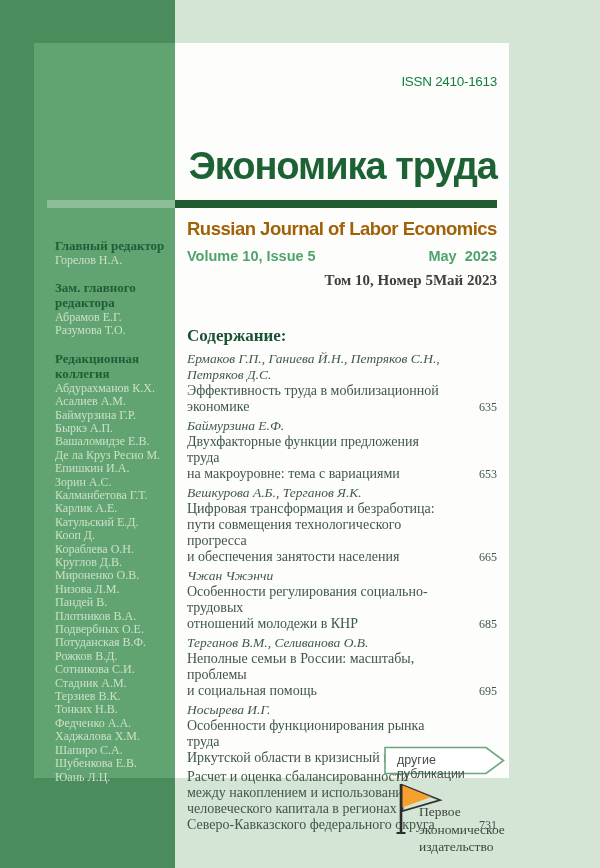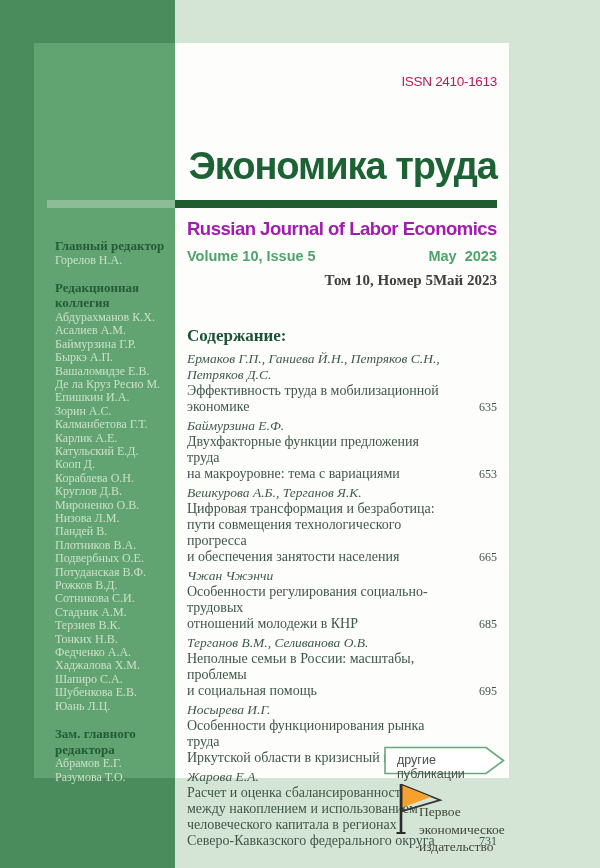--- a/index.html
+++ b/index.html
@@ -10,25 +10,25 @@
   .side-panel{position:absolute;left:34px;top:43px;width:141px;height:735px;background:#61a371;}
   .side-sections{position:absolute;left:21px;top:183px;right:6px;}
   .side-section{margin-bottom:13px;margin-top:12px;}
   .side-heading{font-family:"Liberation Serif",serif;font-weight:bold;font-size:13px;
         line-height:15.5px;color:#235c36;}
   .side-name{font-family:"Liberation Serif",serif;font-size:12px;line-height:13.4px;
         color:#cbe0ca;white-space:nowrap;}
   .divider-light{position:absolute;left:47px;top:200px;width:128px;height:8px;background:#8cbd97;}
   .divider-dark{position:absolute;left:175px;top:200px;width:322px;height:8px;background:#215c31;}
   .content{position:absolute;left:187px;top:43px;width:310px;height:735px;}
-  .issn{position:absolute;top:31px;right:0;font-size:13.5px;letter-spacing:-0.3px;color:#be185d;}
+  .issn{position:absolute;top:31px;right:0;font-size:13.5px;letter-spacing:-0.3px;color:#15803d;}
   .title-ru{position:absolute;top:102px;right:0;font-size:38px;font-weight:bold;
         letter-spacing:-1px;color:#1d6234;white-space:nowrap;}
   .title-en{position:absolute;top:175px;left:0;font-size:18.5px;font-weight:bold;
-        letter-spacing:-0.5px;color:#a21caf;white-space:nowrap;}
+        letter-spacing:-0.5px;color:#a16207;white-space:nowrap;}
   .row-en{position:absolute;top:205px;left:0;right:0;display:flex;justify-content:space-between;
         font-size:14.5px;font-weight:bold;color:#4fa36c;}
   .row-ru{position:absolute;top:229px;left:0;right:0;display:flex;justify-content:flex-end;
         font-family:"Liberation Serif",serif;font-size:15px;font-weight:bold;color:#404040;}
   .row-en span,.row-ru span{white-space:pre;}
   .toc-heading{position:absolute;top:283px;left:0;font-family:"Liberation Serif",serif;
         font-size:17px;font-weight:bold;color:#1b5233;}
   .toc{position:absolute;top:308px;left:0;right:0;}
   .toc-entry{position:relative;margin-bottom:3px;}
   .toc-authors{font-family:"Liberation Serif",serif;font-style:italic;font-size:13.5px;
@@ -56,20 +56,29 @@
   <div class="side-panel">
     <div class="side-sections" id="side-sections">
   <div class="side-section">
     <div class="side-heading">Главный редактор</div>
     <div class="side-names">
   <div class="side-name">Горелов Н.А.</div>
 </div>
   </div>
 
   <div class="side-section">
+    <div class="side-heading">Зам. главного редактора</div>
+    <div class="side-names">
+  <div class="side-name">Абрамов Е.Г.</div>
+
+  <div class="side-name">Разумова Т.О.</div>
+</div>
+  </div>
+
+  <div class="side-section">
     <div class="side-heading">Редакционная коллегия</div>
     <div class="side-names">
   <div class="side-name">Абдурахманов К.Х.</div>
 
   <div class="side-name">Асалиев А.М.</div>
 
   <div class="side-name">Баймурзина Г.Р.</div>
 
   <div class="side-name">Быркэ А.П.</div>
 
@@ -117,29 +126,20 @@
 
   <div class="side-name">Федченко А.А.</div>
 
   <div class="side-name">Хаджалова Х.М.</div>
 
   <div class="side-name">Шапиро С.А.</div>
 
   <div class="side-name">Шубенкова Е.В.</div>
 
   <div class="side-name">Юань Л.Ц.</div>
-</div>
-  </div>
-
-  <div class="side-section">
-    <div class="side-heading">Зам. главного редактора</div>
-    <div class="side-names">
-  <div class="side-name">Абрамов Е.Г.</div>
-
-  <div class="side-name">Разумова Т.О.</div>
 </div>
   </div>
 </div>
   </div>
 
   <div class="divider-light"></div>
   <div class="divider-dark"></div>
 
   <div class="content">
     <div class="issn">ISSN 2410-1613</div>
@@ -192,21 +192,20 @@
   </div>
 
   <div class="toc-entry">
     <div class="toc-authors">Носырева И.Г.</div>
     <div class="toc-title">Особенности функционирования рынка труда
 Иркутской области  в кризисный период</div>
     <div class="toc-page">715</div>
   </div>
 
   <div class="toc-entry">
-    <div class="toc-authors">Жарова Е.А.</div>
     <div class="toc-title">Расчет и оценка сбалансированности
 между накоплением и использованием
 человеческого капитала  в регионах
 Северо-Кавказского федерального округа</div>
     <div class="toc-page">731</div>
   </div>
 </div>
   </div>
 
   <div class="more-btn">

